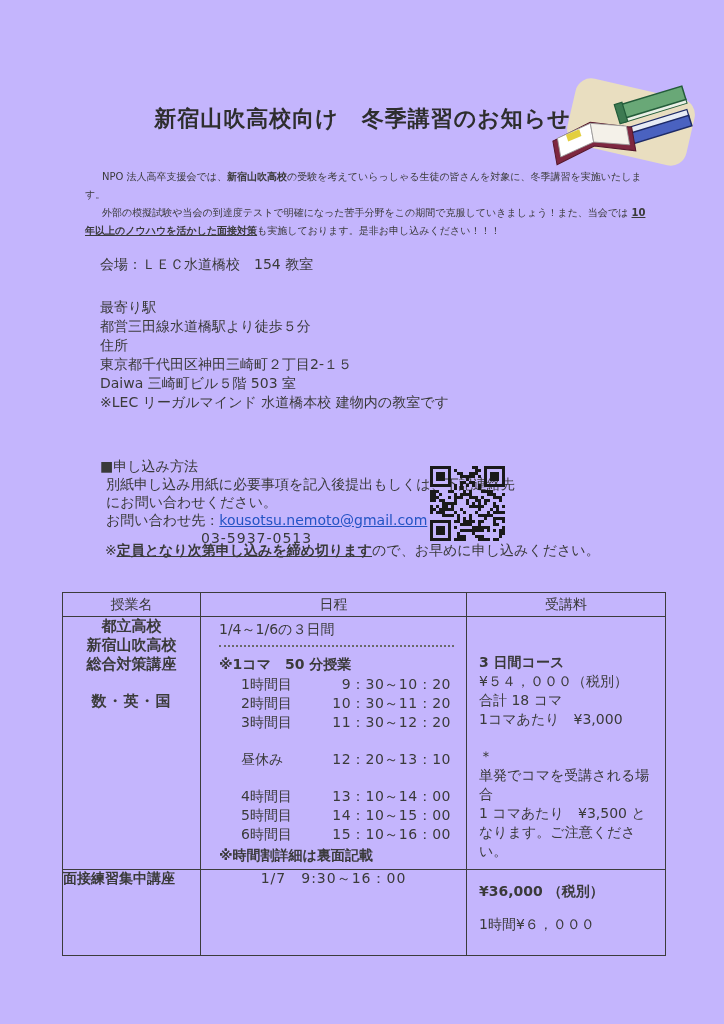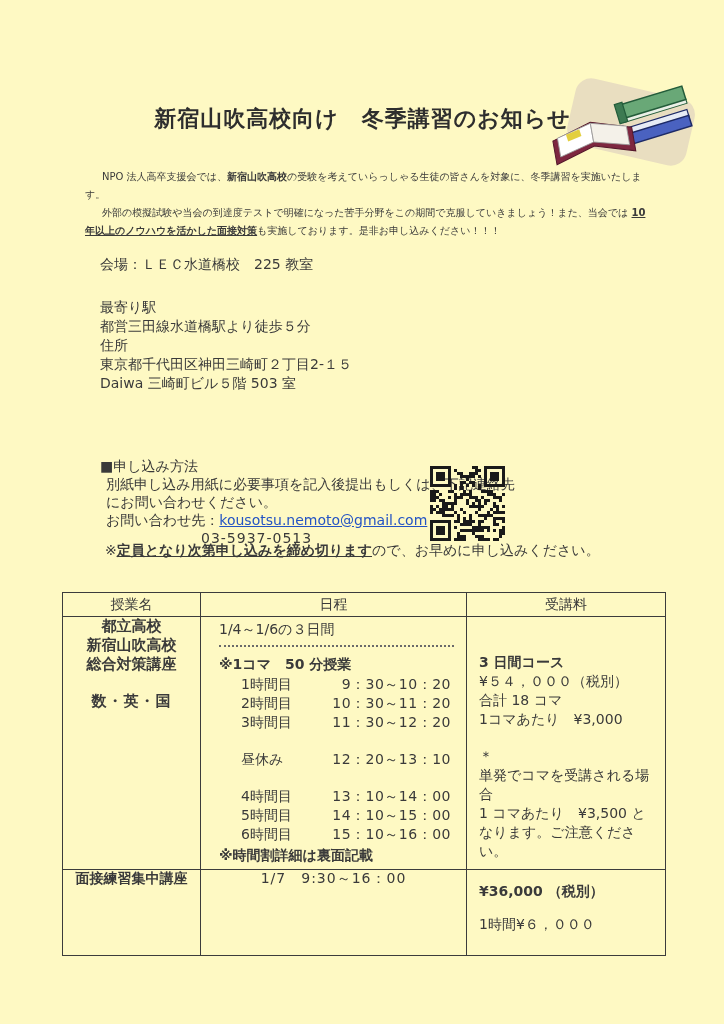--- a/index.html
+++ b/index.html
@@ -2,21 +2,21 @@
 <html><head>
 <meta charset="utf-8">
 <style>
   * { margin:0; padding:0; box-sizing:border-box; }
   html,body { background:#ffffff; }
   body {
     width:724px; height:1024px;
     font-family:"DejaVu Sans","Liberation Sans",sans-serif;
     color:#3a3a3a;
   }
-  .page { position:relative; width:724px; height:1024px; background:#fef9c3; overflow:hidden; }
+  .page { position:relative; width:724px; height:1024px; background:#c4b5fd; overflow:hidden; }
 
   
   .title-row { position:absolute; top:104px; left:85px; width:555px; text-align:center; }
   .doc-title { font-size:22px; font-weight:bold; color:#2e2e2e; letter-spacing:1px; }
 
   
   .books { position:absolute; top:78px; left:548px; width:165px; height:98px; }
 
   
   .intro { position:absolute; top:168px; left:85px; width:566px; font-size:10px; line-height:18px; }
@@ -54,21 +54,21 @@
   .period { display:flex; padding-left:22px; }
   .p-label { width:78px; }
   .p-time { width:132px; text-align:right; letter-spacing:0.5px; }
   .sched-gap { height:18px; }
   .sched-foot { font-weight:bold; margin-top:2px; }
 
   td.fee-cell { padding:36px 8px 4px 12px; line-height:19px; }
   .fee-course { font-weight:bold; }
   .fee-gap { height:18px; }
 
-  td.iv-name { text-align:center; vertical-align:middle; font-weight:bold; height:86px; }
+  td.iv-name { vertical-align:middle; font-weight:bold; height:86px; }
   td.iv-sched { text-align:center; vertical-align:middle; letter-spacing:1px; }
   td.iv-fee { padding:12px 8px 4px 12px; line-height:19px; }
   .iv-price { font-weight:bold; }
   .iv-gap { height:14px; }
 </style>
 </head>
 <body>
 
 <div class="page">
 
@@ -95,27 +95,28 @@
       </g>
     </svg>
   </div>
 
   <div class="intro">
     <p><span>NPO 法人高卒支援会では、</span><span class="b">新宿山吹高校</span><span>の受験を考えていらっしゃる生徒の皆さんを対象に、冬季講習を実施いたします。</span></p>
     <p><span>外部の模擬試験や当会の到達度テストで明確になった苦手分野をこの期間で克服していきましょう！また、当会では </span><span class="bu">10 年以上のノウハウを活かした面接対策</span><span>も実施しております。是非お申し込みください！！！</span></p>
   </div>
 
   <div class="venue">
-    <div>会場：ＬＥＣ水道橋校　225 教室</div>
+    <div>会場：ＬＥＣ水道橋校　154 教室</div>
     <div class="gap"></div>
     <div>最寄り駅</div>
     <div>都営三田線水道橋駅より徒歩５分</div>
     <div>住所</div>
     <div>東京都千代田区神田三崎町２丁目2-１５</div>
     <div>Daiwa 三崎町ビル５階 503 室</div>
+    <div>※LEC リーガルマインド 水道橋本校 建物内の教室です</div>
   </div>
 
   <div class="apply">
     <div>■申し込み方法</div>
     <div class="ind">別紙申し込み用紙に必要事項を記入後提出もしくは、下記連絡先にお問い合わせください。</div>
     <div class="contact-line">
       <span>お問い合わせ先：</span>
       <a class="email-link" href="#">kousotsu.nemoto@gmail.com</a>
     </div>
     <div class="phone-line">03-5937-0513</div>

